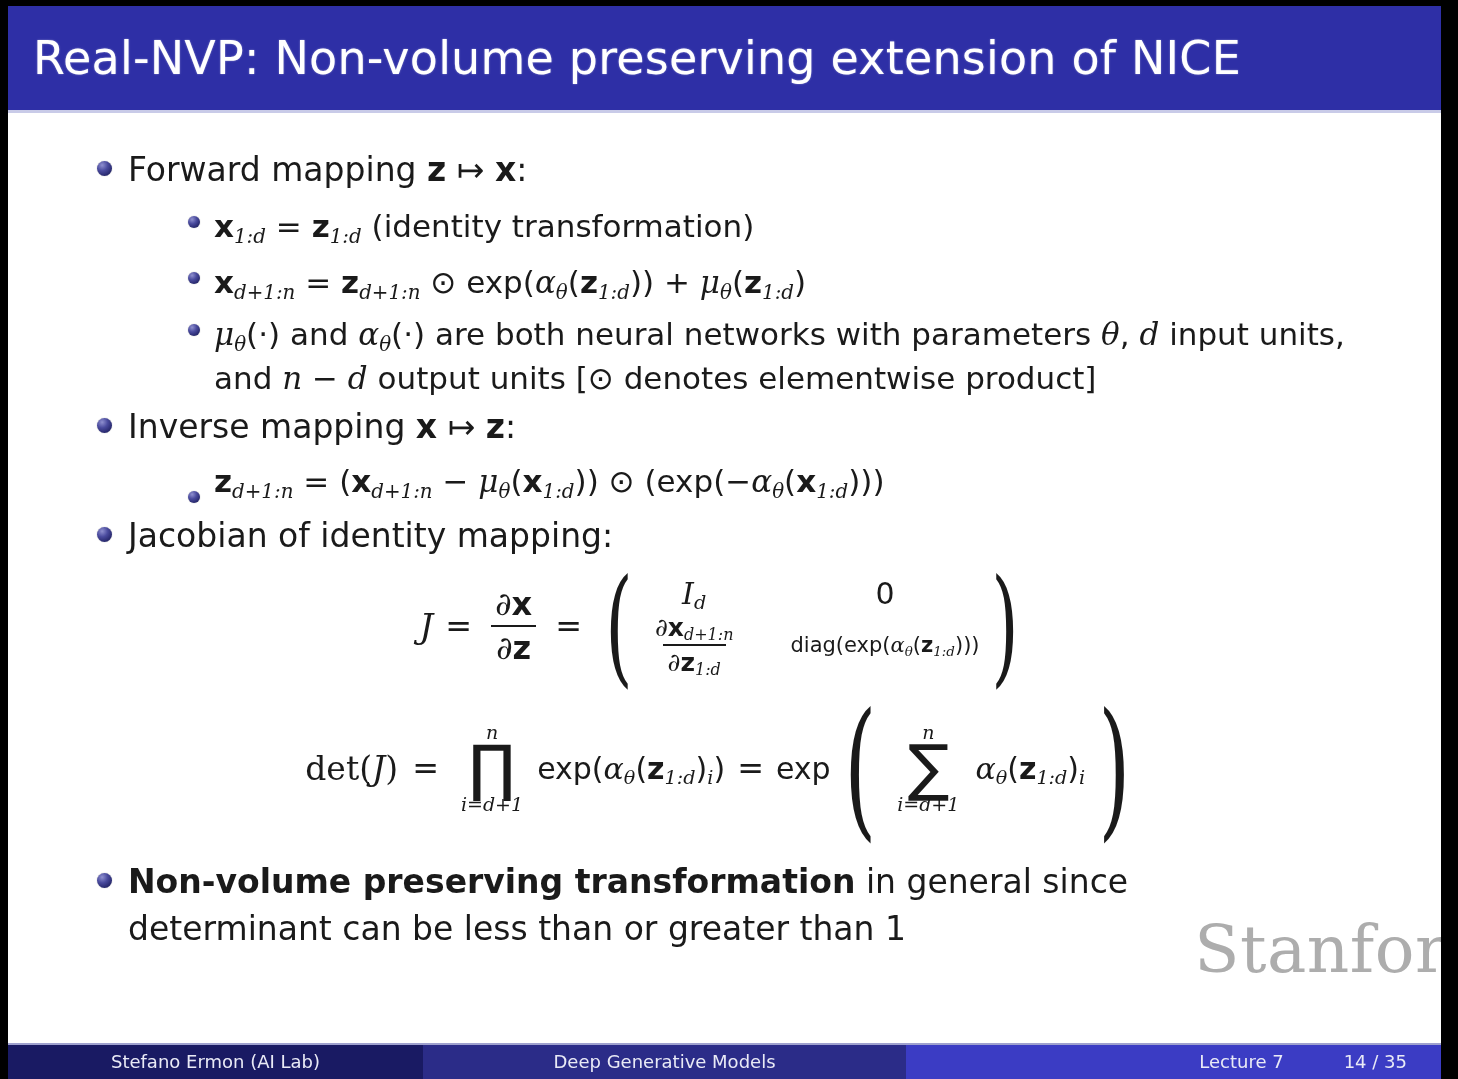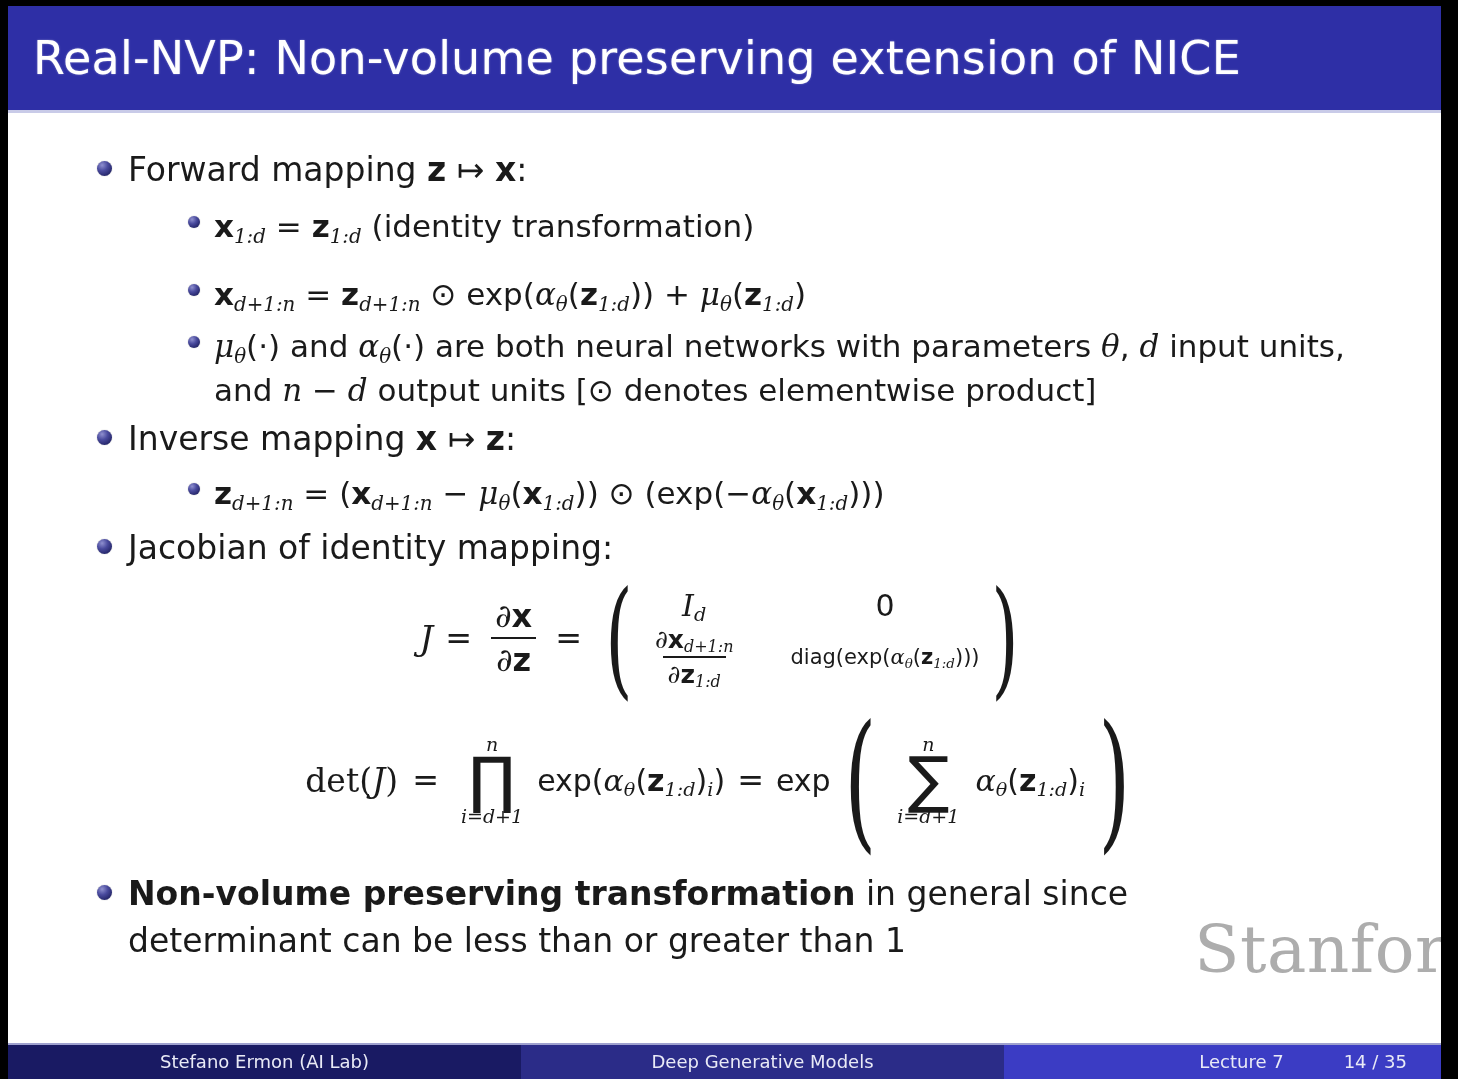--- a/index.html
+++ b/index.html
@@ -97,21 +97,21 @@
     position:absolute;left:0;right:0;bottom:0;height:36px;
     display:flex;
   }
   #footer-top{position:absolute;left:0;right:0;top:0;height:2px;background:#9fa1cf;}
   .fseg{
     display:flex;align-items:center;height:100%;
     color:#e9eaf6;font-size:18px;
     font-family:"DejaVu Sans", sans-serif;
     white-space:nowrap;
   }
-  #fseg-author{background:#191a63;width:513px;justify-content:center;}
+  #fseg-author{background:#191a63;width:415px;justify-content:center;}
   #fseg-title{background:#2b2c88;width:483px;justify-content:center;}
   #fseg-meta{background:#3b3cc4;flex:1;justify-content:flex-end;padding-right:34px;gap:60px;}
 </style>
 </head>
 <body>
 
 <div id="frame">
   <div id="slide">
 
     <div id="header" style="background: rgb(46, 47, 166);">
@@ -134,21 +134,21 @@
       <div class="bullet-row" style="margin-top:10px;">
         <span class="dot l2"></span>
         <span class="txt l2">
           <span class="mbf">x</span><sub class="sub-i">1:d</sub>
           <span>=</span>
           <span class="mbf">z</span><sub class="sub-i">1:d</sub>
           <span>(identity transformation)</span>
         </span>
       </div>
 
-      <div class="bullet-row" style="margin-top:24px;">
+      <div class="bullet-row" style="margin-top:12px;">
         <span class="dot l2"></span>
         <span class="txt l2">
           <span class="mbf">x</span><sub class="sub-i">d+1:n</sub>
           <span>=</span>
           <span class="mbf">z</span><sub class="sub-i">d+1:n</sub>
           <span>⊙</span>
           <span>exp</span>(<span class="gk">α</span><sub class="gk">θ</sub>(<span class="mbf">z</span><sub class="sub-i">1:d</sub>))
           <span>+</span>
           <span class="gk">μ</span><sub class="gk">θ</sub>(<span class="mbf">z</span><sub class="sub-i">1:d</sub>)
         </span>
@@ -166,21 +166,21 @@
         <span class="dot l1"></span>
         <span class="txt l1">
           <span>Inverse mapping</span>
           <span class="mbf">x</span>
           <span class="mrm">↦</span>
           <span class="mbf">z</span><span>:</span>
         </span>
       </div>
 
 
-      <div class="bullet-row" style="margin-top:8px;">
+      <div class="bullet-row" style="margin-top:8px;align-items:flex-end;">
         <span class="dot l2"></span>
         <span class="txt l2">
           <span class="mbf">z</span><sub class="sub-i">d+1:n</sub>
           <span>=</span>
           <span>(</span><span class="mbf">x</span><sub class="sub-i">d+1:n</sub>
           <span>−</span>
           <span class="gk">μ</span><sub class="gk">θ</sub>(<span class="mbf">x</span><sub class="sub-i">1:d</sub>)<span>)</span>
           <span>⊙</span>
           <span>(</span><span>exp</span>(<span>−</span><span class="gk">α</span><sub class="gk">θ</sub>(<span class="mbf">x</span><sub class="sub-i">1:d</sub>))<span>)</span>
         </span>

